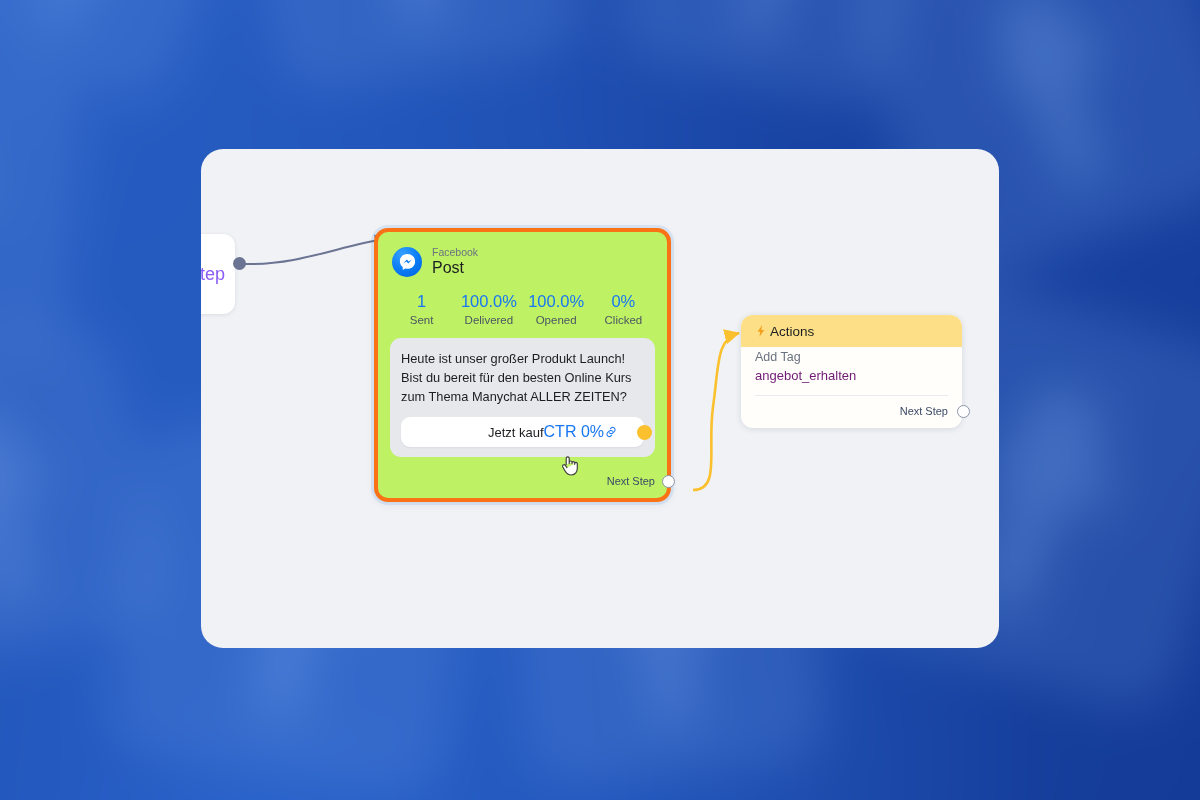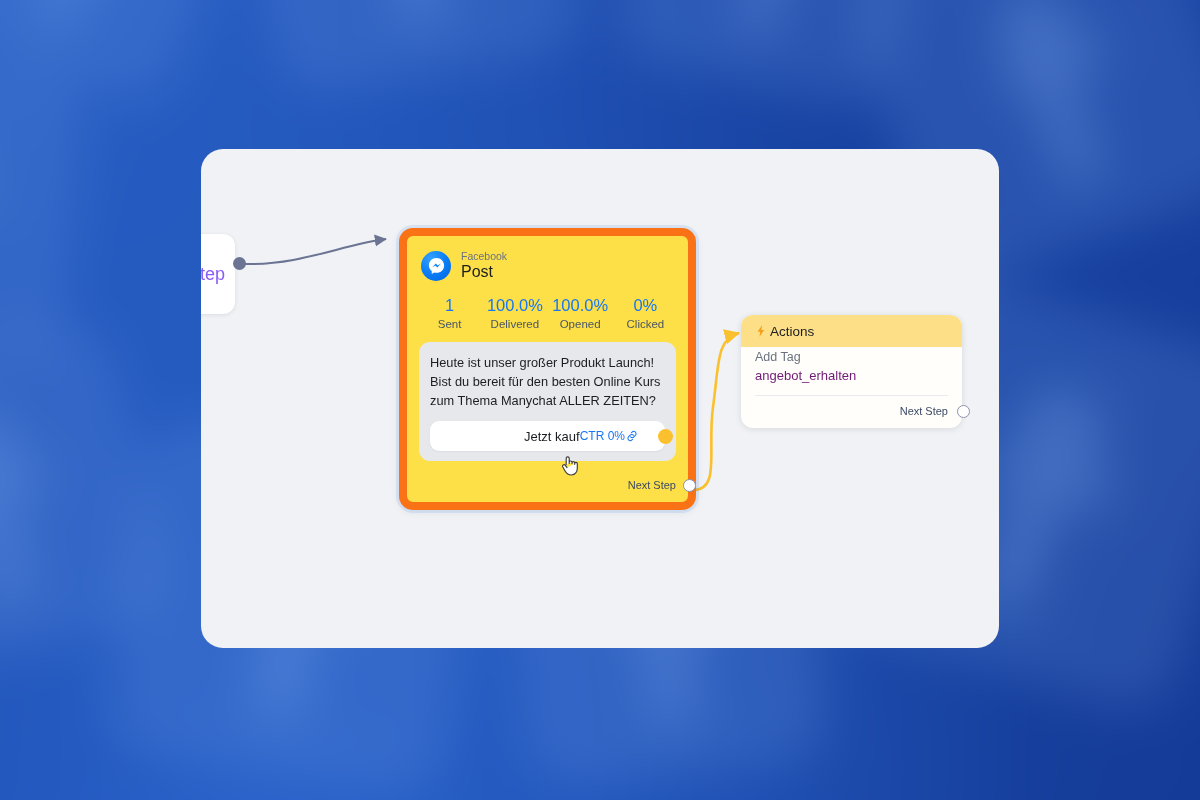--- a/index.html
+++ b/index.html
@@ -105,24 +105,24 @@
     position: absolute;
     left: 32px; top: 108px;
     width: 13px; height: 13px;
     border-radius: 50%;
     background: #6b7493;
   }
 
   
   .post-card {
     position: absolute;
-    left: 198px; top: 79px;
+    left: 173px; top: 79px;
     width: 297px;
-    background: #fde047;
-    border: 8px solid #f97316;
+    background: #bef264;
+    border: 4px solid #f97316;
     border-radius: 14px;
     box-shadow: 0 0 0 3px rgba(24,119,242,0.10), 0 2px 10px rgba(16,30,60,0.08);
   }
 
   .post-head {
     display: flex;
     align-items: center;
     gap: 10px;
     padding: 14px 14px 6px 14px;
   }
@@ -189,21 +189,21 @@
     position: relative;
     box-shadow: 0 1px 2px rgba(16,30,60,0.06);
   }
   .cta-label {
     font-size: 13px;
     color: #1c1e21;
     white-space: nowrap;
     overflow: hidden;
   }
   .cta-ctr {
-    font-size: 12px;
+    font-size: 16px;
     color: #1877f2;
     white-space: nowrap;
   }
   .cta-dot {
     position: absolute;
     right: -8px;
     width: 15px; height: 15px;
     border-radius: 50%;
     background: #fbc02d;
   }

